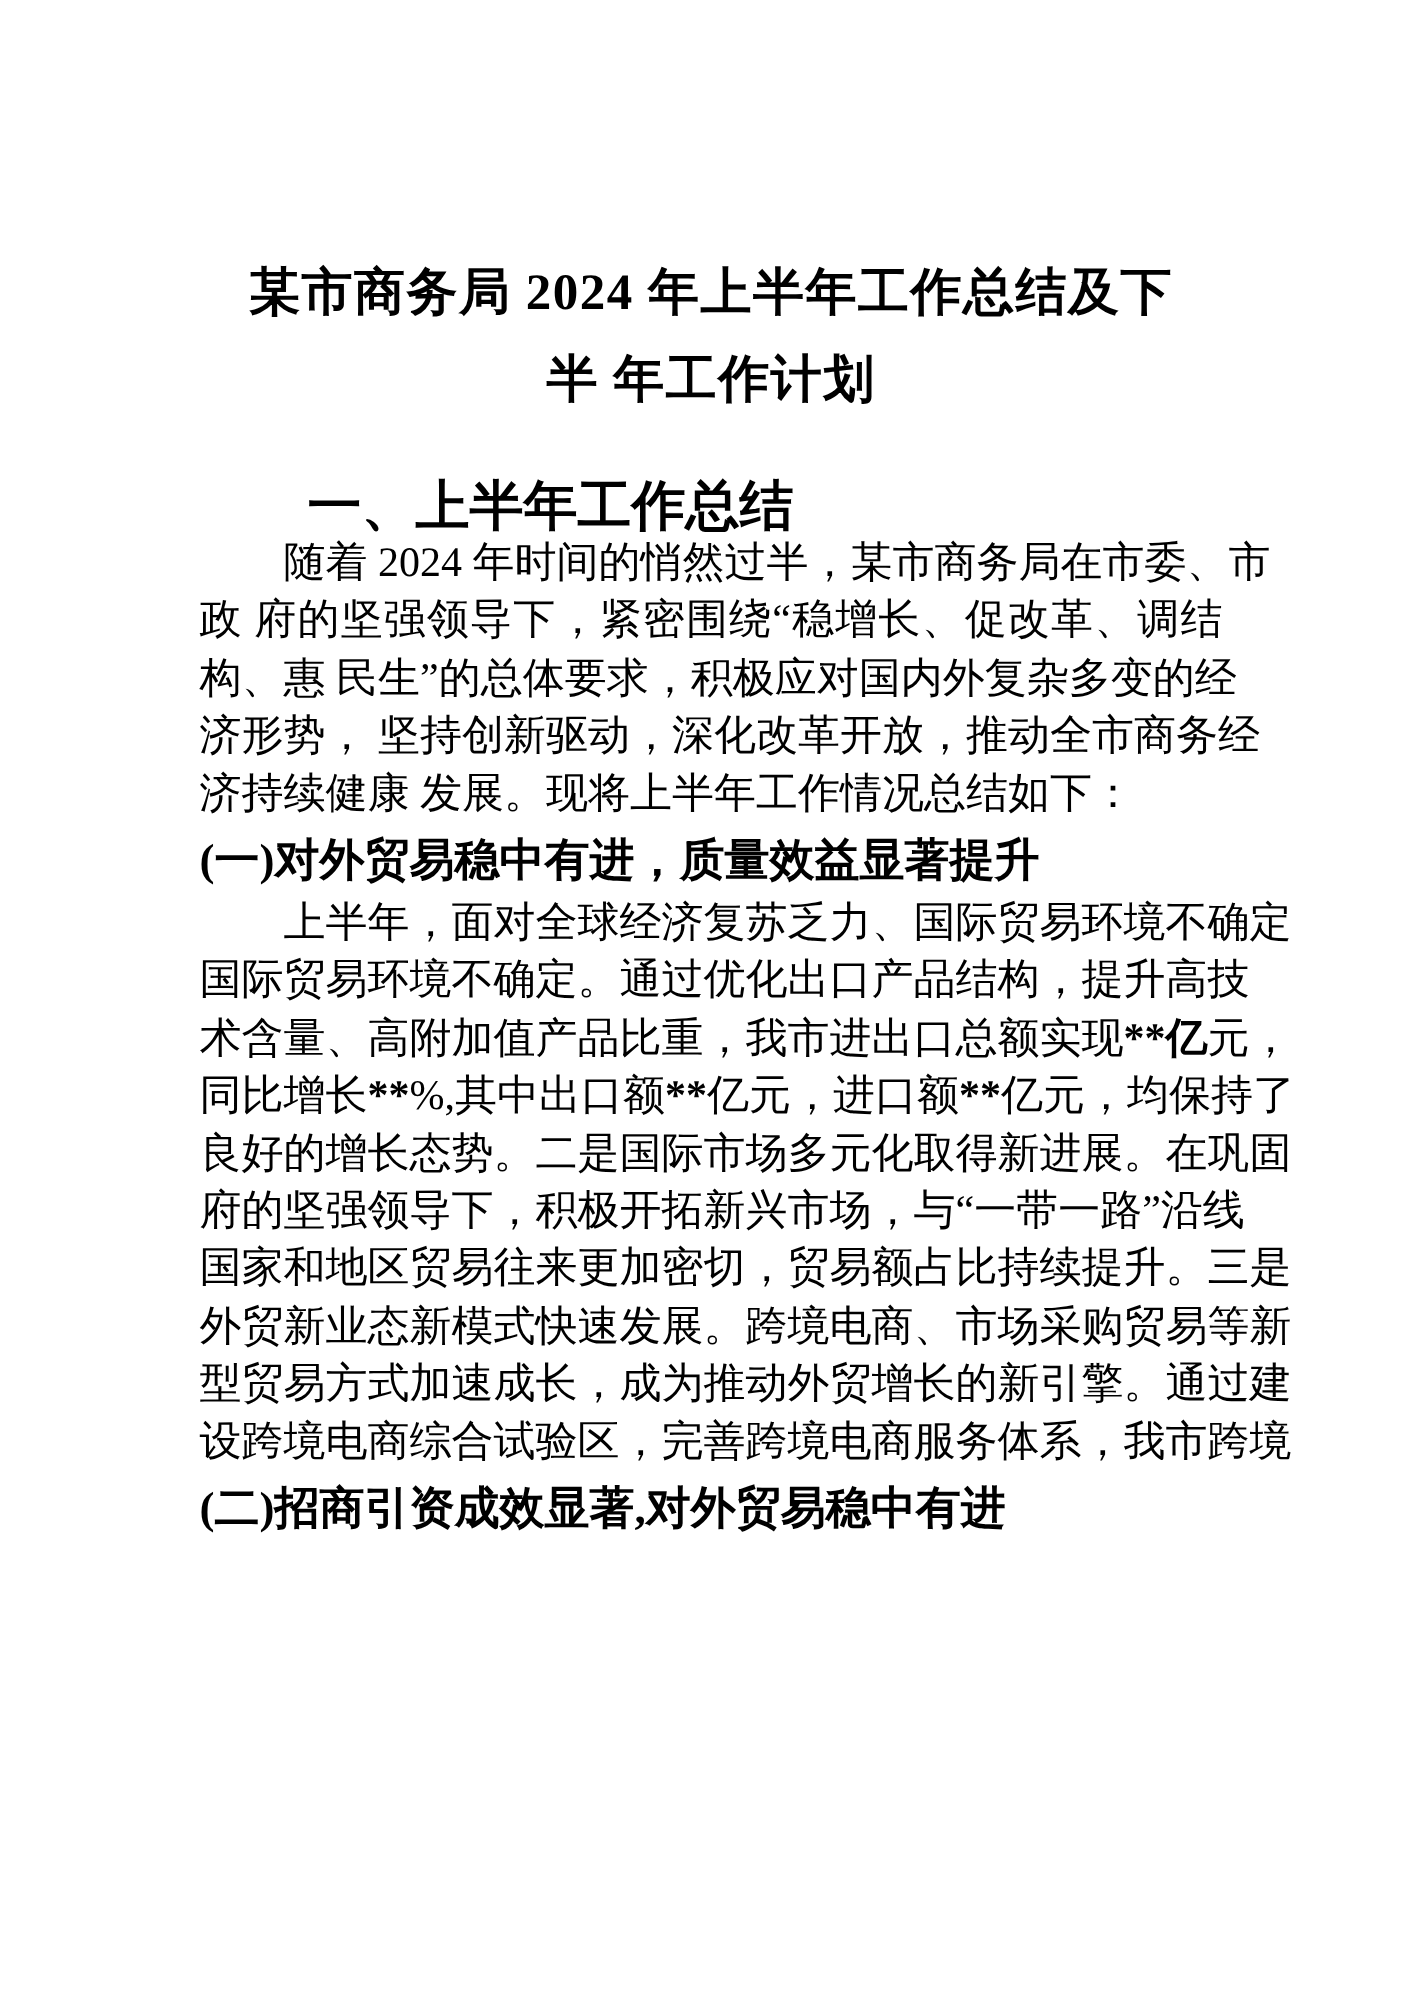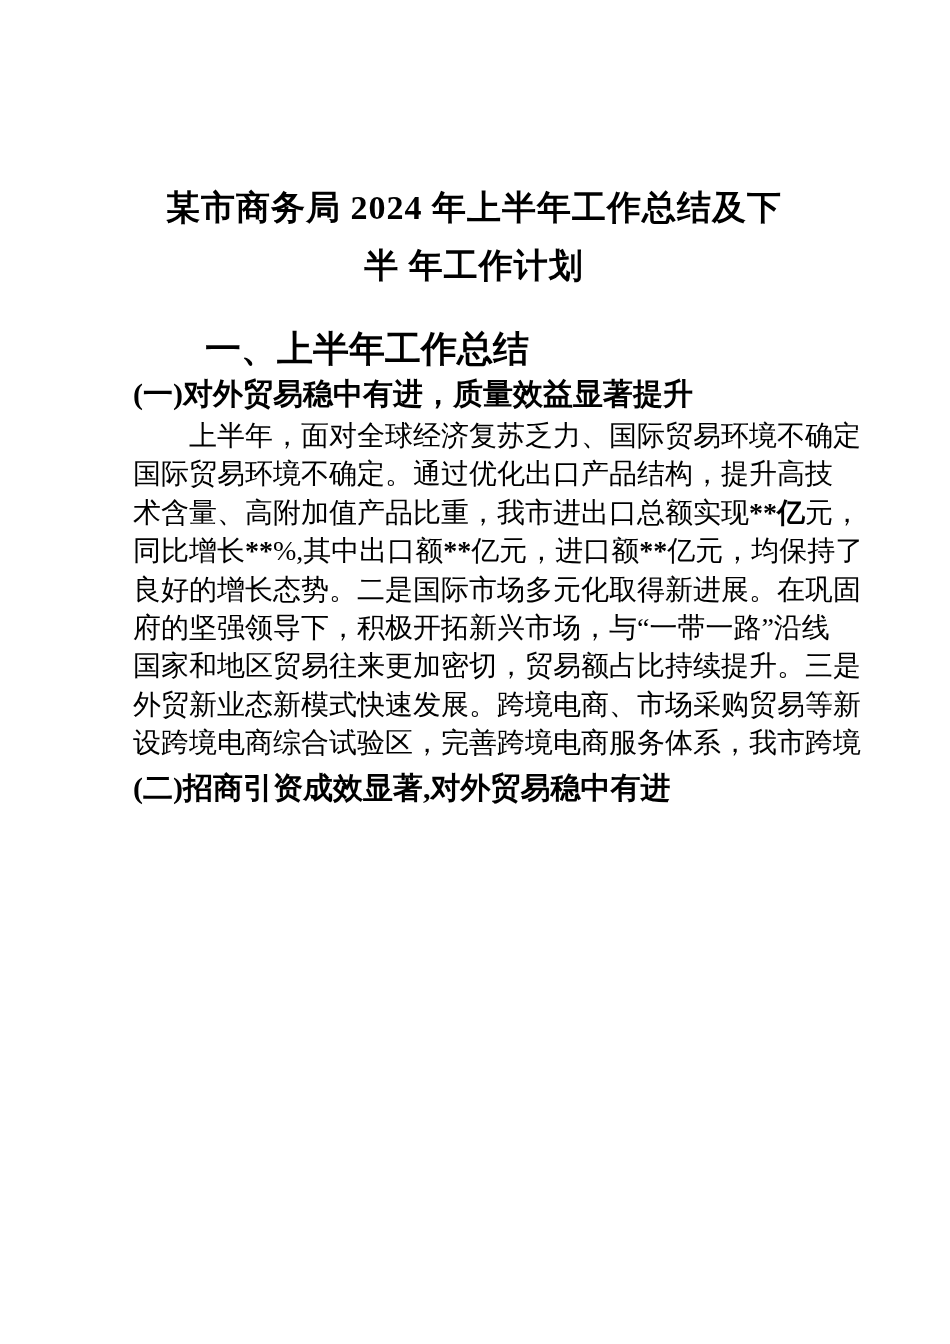--- a/index.html
+++ b/index.html
@@ -10,21 +10,21 @@
   body {
     width: 950px;
     height: 1344px;
     position: relative;
     overflow: hidden;
     font-family: "Liberation Serif", "DejaVu Serif", serif;
     color: #000000;
   }
   .page {
     position: absolute;
-    left: 0; top: 16px;
+    left: 0; top: 4px;
     width: 950px; height: 1092px;
     background: #ffffff;
   }
   .content {
     position: absolute;
     left: 133px;
     top: 0;
     width: 682px;
   }
   .doc-title {
@@ -73,28 +73,36 @@
 <body>
 
 <div class="page">
   <div class="content">
     <div class="doc-title">
       <div>某市商务局 2024 年上半年工作总结及下</div>
       <div>半 年工作计划</div>
     </div>
     <div id="doc-body">
         <div class="h1">一、上半年工作总结</div>
+        <div class="para">
+          <div class="line first">随着 2024 年时间的悄然过半，某市商务局在市委、市</div>
+          <div class="line">政 府的坚强领导下，紧密围绕“稳增长、促改革、调结</div>
+          <div class="line">构、惠 民生”的总体要求，积极应对国内外复杂多变的经</div>
+          <div class="line">济形势， 坚持创新驱动，深化改革开放，推动全市商务经</div>
+          <div class="line last">济持续健康 发展。现将上半年工作情况总结如下：</div>
+        </div>
         <div class="h2">(一)对外贸易稳中有进，质量效益显著提升</div>
         <div class="para">
           <div class="line first">上半年，面对全球经济复苏乏力、国际贸易环境不确定</div>
           <div class="line">国际贸易环境不确定。通过优化出口产品结构，提升高技</div>
           <div class="line">术含量、高附加值产品比重，我市进出口总额实现<b>**亿</b>元，</div>
           <div class="line">同比增长<b>**</b>%,其中出口额<b>**</b>亿元，进口额<b>**</b>亿元，均保持了</div>
           <div class="line">良好的增长态势。二是国际市场多元化取得新进展。在巩固</div>
           <div class="line">府的坚强领导下，积极开拓新兴市场，与“一带一路”沿线</div>
           <div class="line">国家和地区贸易往来更加密切，贸易额占比持续提升。三是</div>
           <div class="line">外贸新业态新模式快速发展。跨境电商、市场采购贸易等新</div>
+          <div class="line">型贸易方式加速成长，成为推动外贸增长的新引擎。通过建</div>
           <div class="line">设跨境电商综合试验区，完善跨境电商服务体系，我市跨境</div>
         </div>
         <div class="h2">(二)招商引资成效显著,对外贸易稳中有进</div>
       </div>
   </div>
 </div>
 
 </body></html>

